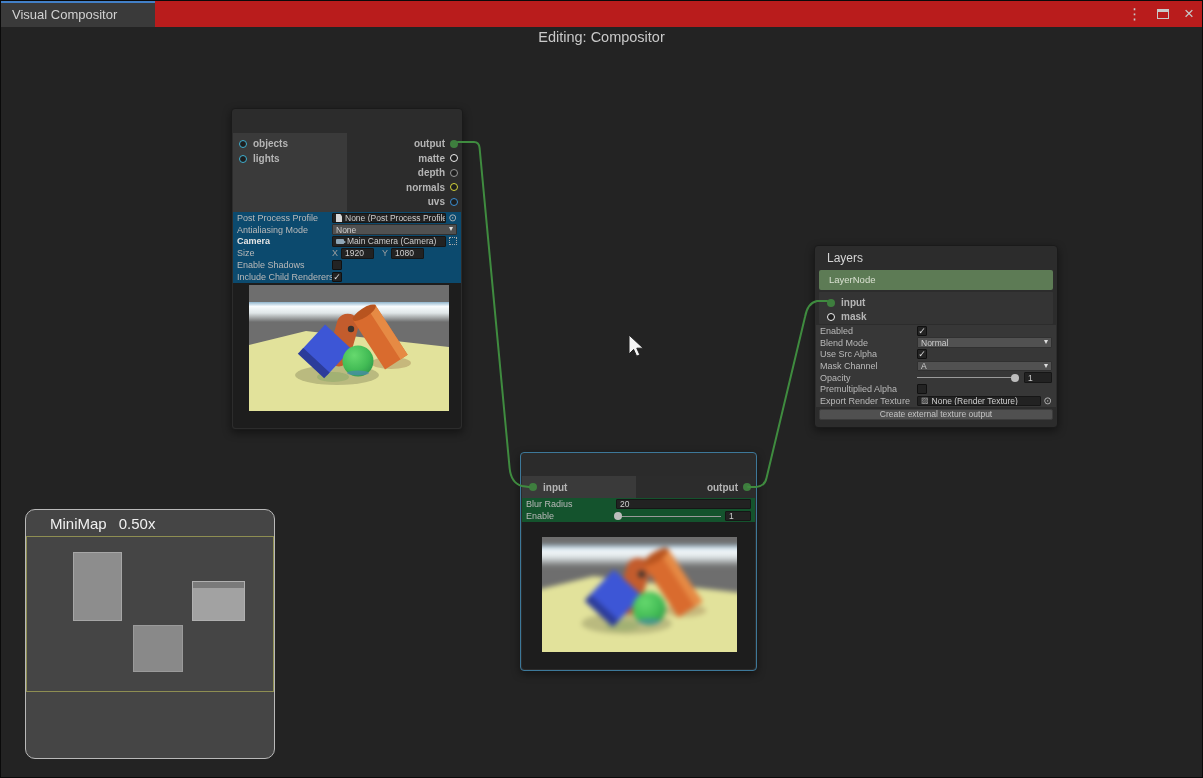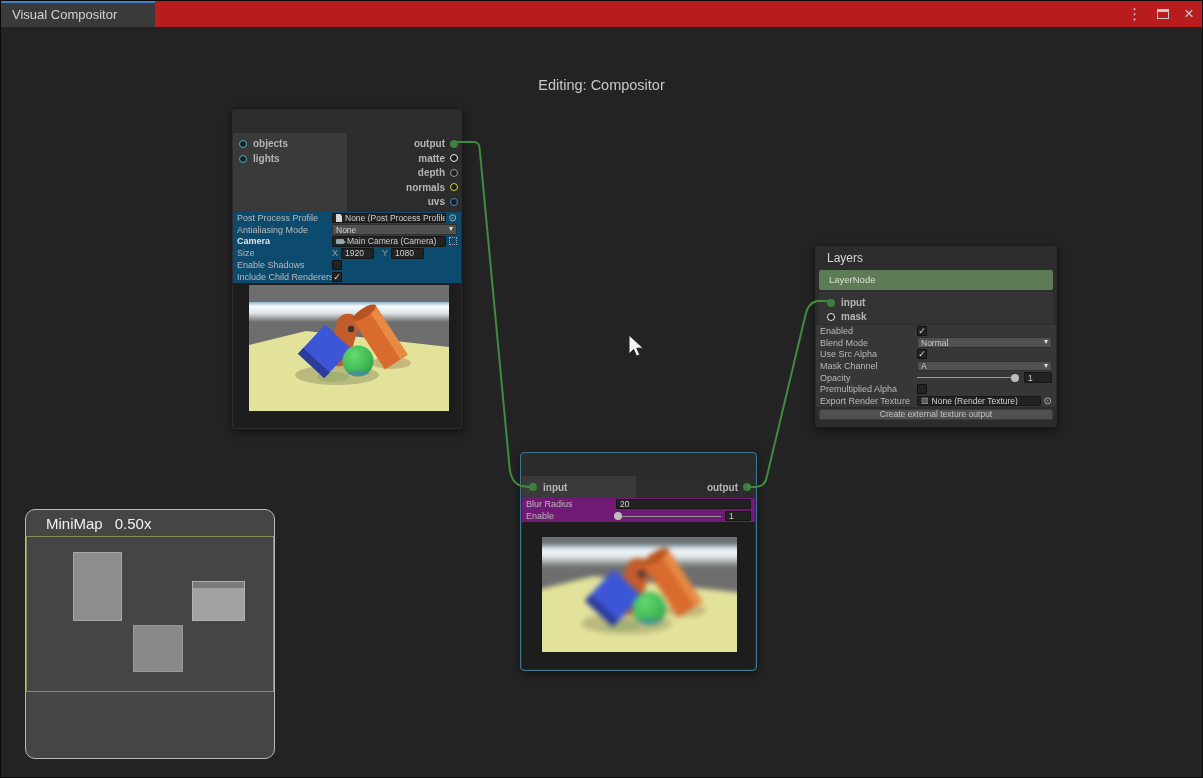--- a/index.html
+++ b/index.html
@@ -6,21 +6,21 @@
   *{box-sizing:border-box;font-family:"Liberation Sans",sans-serif;}
   #stage{position:relative;width:1203px;height:778px;background:#232323;overflow:hidden;border:1px solid #0a0a0a;}
 
   
   #titlebar{position:absolute;left:0;top:0;width:100%;height:26px;background:#b91c1c;}
   #tab{position:absolute;left:0;top:0;width:154px;height:26px;background:#3a3a3a;border-top:2px solid #4280c8;
        color:#d2d2d2;font-size:13px;line-height:24px;padding-left:11px;}
   #winbtns{position:absolute;right:8px;top:0;height:26px;display:flex;align-items:center;gap:15px;}
   .menu-glyph{color:#c8c8c8;font-size:15px;line-height:26px;}
   #max-icon{width:12px;height:10px;border:1px solid #c8c8c8;border-top:3px solid #c8c8c8;}
-  #editing{position:absolute;left:50%;top:28px;transform:translateX(-50%);color:#c9c9c9;font-size:14.5px;margin-top:48px;}
+  #editing{position:absolute;left:50%;top:28px;transform:translateX(-50%);color:#c9c9c9;font-size:14.5px;}
 
   
   .node{position:absolute;background:#2c2c2c;border:1px solid #1a1a1a;border-radius:4px;
         box-shadow:0 3px 8px rgba(0,0,0,.45);z-index:2;}
   .node-header{height:24px;line-height:24px;padding:0 9px;font-size:10px;color:#cbcbcb;position:relative;}
   .preview-zone{position:absolute;left:1px;right:1px;bottom:1px;background:#1d1d1d;border-radius:0 0 3px 3px;}
   .prop-row{display:flex;align-items:center;font-size:9px;color:#b9b9b9;padding:0 4px;}
   .prop-label{flex:0 0 95px;white-space:nowrap;overflow:hidden;}
   .field{flex:1;display:flex;align-items:center;gap:3px;background:#222;border:1px solid #161616;
          color:#cfcfcf;height:10.5px;font-size:8.5px;padding:0 3px;white-space:nowrap;overflow:hidden;border-radius:1px;}
@@ -49,42 +49,42 @@
   .rn-in{position:absolute;display:flex;align-items:center;gap:6px;left:6px;}
   .rn-out{position:absolute;display:flex;align-items:center;gap:5px;right:3px;}
   #rn-props{position:absolute;left:1px;right:1px;top:103px;height:71px;background:#0c4a6e;}
   #rn-props .prop-row{height:11.8px;}
 
   
   #blur-node{left:519px;top:451px;width:237px;height:219px;border:1px solid #3d7899;background:#2b2b2b;}
   #bn-ports{position:absolute;left:1px;right:1px;top:23px;height:22px;background:#2c2c2c;}
   #bn-inpanel{position:absolute;left:0;top:0;width:114px;height:22px;background:#3a3a3a;display:flex;align-items:center;gap:6px;padding-left:7px;}
   #bn-out{position:absolute;right:4px;top:0;height:22px;display:flex;align-items:center;gap:5px;}
-  #bn-rows{position:absolute;left:1px;right:1px;top:45px;height:24px;background:#701a75;}
+  #bn-rows{position:absolute;left:1px;right:1px;top:45px;height:24px;background:#14532d;}
   #bn-rows .prop-row{height:12px;}
   #bn-rows .prop-label{flex:0 0 90px;}
   .collapse{position:absolute;right:8px;top:0;color:#9a9a9a;font-size:8px;}
 
   
   #layers-node{left:813px;top:244px;width:244px;height:183px;}
   #layers-node .node-header{font-size:12px;color:#d5d5d5;padding-left:12px;}
   #layer-bar{position:absolute;left:4px;right:4px;top:24px;height:20px;background:#5d7b55;border-radius:2px;
              color:#d9e0d1;font-size:9.5px;line-height:20px;padding-left:10px;}
   #layer-ports{position:absolute;left:4px;right:4px;top:46px;height:32px;background:#343434;border-radius:1px;}
   .lp-row{position:absolute;left:8px;display:flex;align-items:center;gap:6px;}
   #layer-props{position:absolute;left:1px;right:1px;top:79px;height:82px;background:#373737;}
   #layer-props .prop-row{height:11.7px;}
   #layer-props .prop-label{flex:0 0 97px;}
   #create-ext{position:absolute;left:4px;right:4px;top:163px;height:11px;background:#505050;border:1px solid #3c3c3c;
               border-radius:2px;color:#c4c4c4;font-size:8.5px;text-align:center;line-height:9px;}
 
   
   #minimap{position:absolute;left:24px;top:508px;width:250px;height:250px;background:#454545;
            border:1.5px solid #b9b9b9;border-radius:10px;z-index:6;overflow:hidden;}
-  #mm-title{padding:5px 0 0 20px;font-size:15px;color:#f0f0f0;display:flex;gap:12px;}
+  #mm-title{padding:5px 0 0 12px;font-size:15px;color:#f0f0f0;display:flex;gap:12px;margin-left:12px;}
   #mm-viewport{position:absolute;left:0;right:0;top:26px;height:156px;border-top:1px solid #8e8e52;
                border-bottom:1px solid #8e8e52;box-shadow:inset 1px 0 0 #8e8e52,inset -1px 0 0 #8e8e52;}
   .mm-rect{position:absolute;}
 
   
   #edges,#cursor{position:absolute;left:0;top:0;z-index:4;pointer-events:none;}
   #cursor{z-index:9;}
   .blur-clip{position:absolute;overflow:hidden;}
 </style>
 </head>

